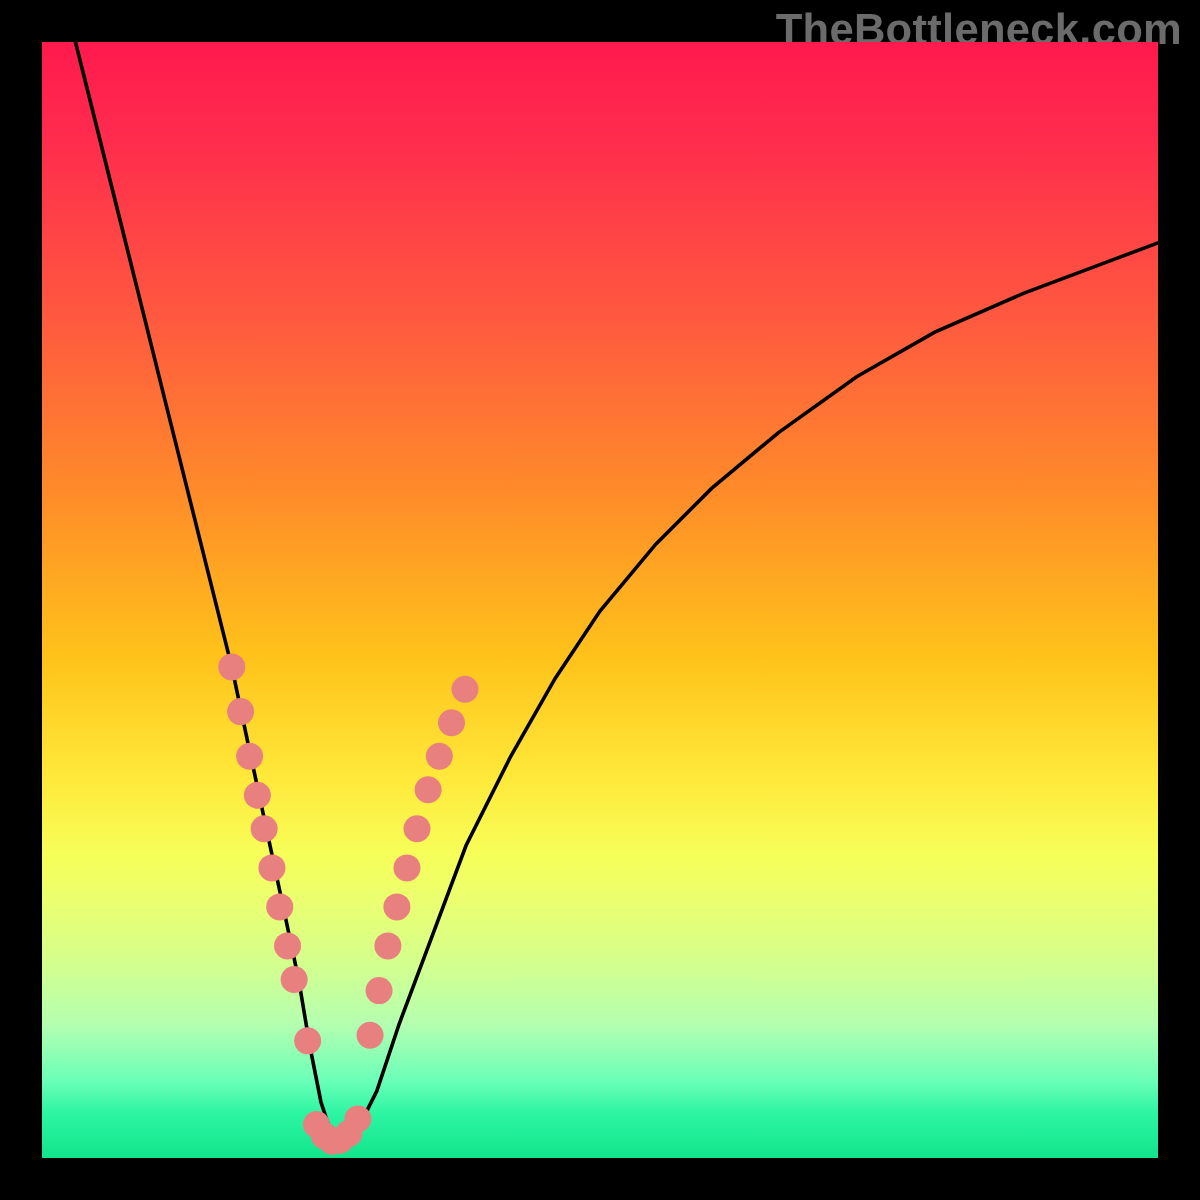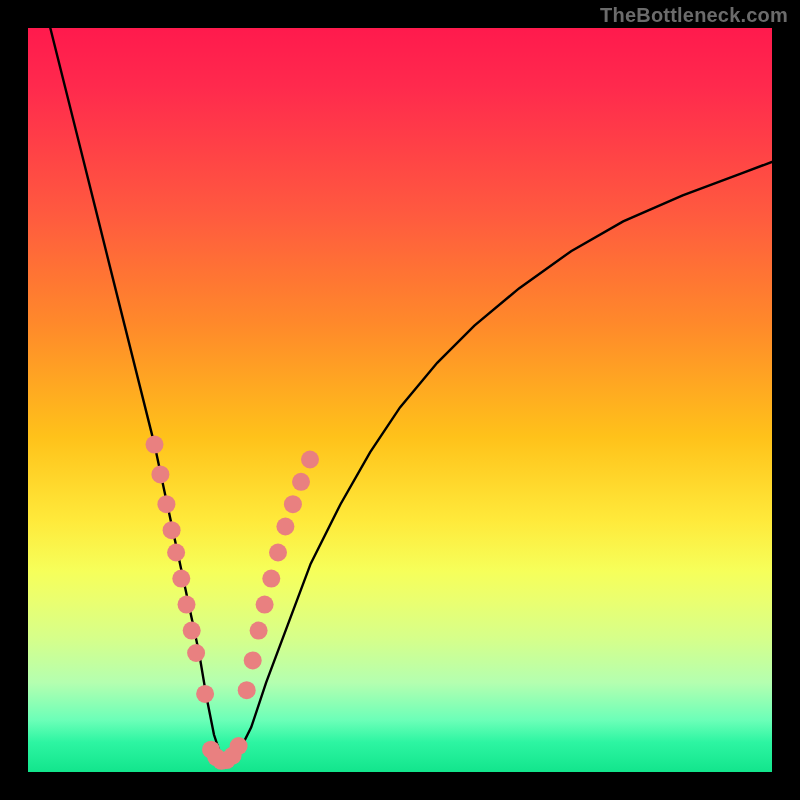--- a/index.html
+++ b/index.html
@@ -38,21 +38,21 @@
       #b4ffb0 88%,
       #6cffb8 93%,
       #2df5a2 96%,
       #12e58c 100%);
   }
   .watermark {
     position: absolute;
     top: 4px;
     right: 12px;
     color: #6b6b6b;
-    font-size: 20px;
+    font-size: 29px;
     font-weight: 600;
     letter-spacing: 0.2px;
     user-select: none;
   }
   svg.curve {
     position: absolute;
     top: 0;
     left: 0;
     width: 744px;
     height: 744px;

